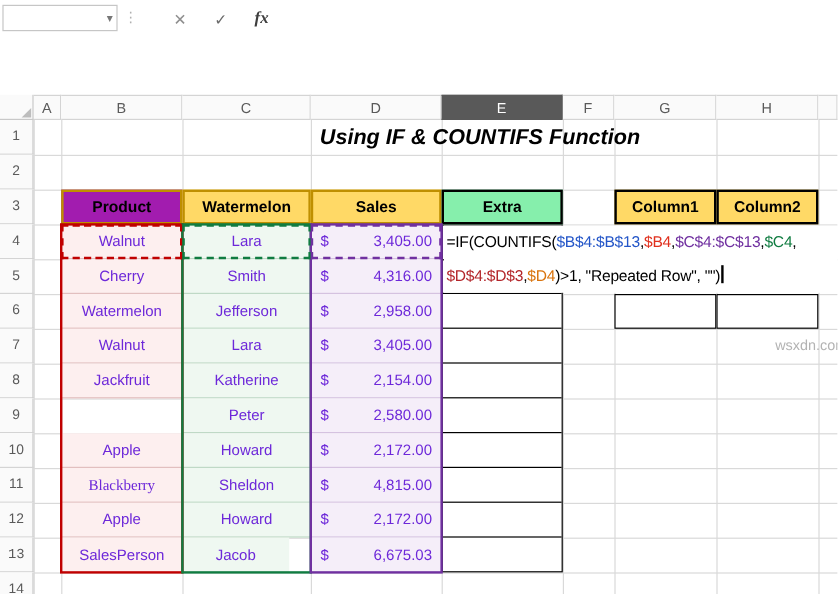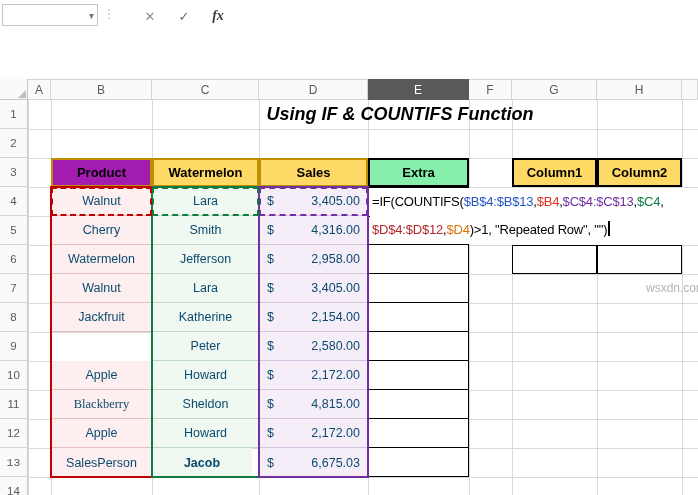--- a/index.html
+++ b/index.html
@@ -34,21 +34,21 @@
     align-items:center;justify-content:center;z-index:2}
   .corner{position:absolute;left:0;top:79px;width:28px;height:21px;background:#fafafa;
     border-right:1px solid #c8c8c8;border-bottom:1px solid #c8c8c8;z-index:3}
   .corner:after{content:"";position:absolute;right:1px;bottom:1px;width:0;height:0;
     border-left:8px solid transparent;border-bottom:8px solid #bdbdbd}
 
   
   .title{position:absolute;left:120px;top:100px;width:560px;height:29px;line-height:28px;
     text-align:center;font-weight:bold;font-style:italic;font-size:18px;color:#000;z-index:2}
   .cell{position:absolute;display:flex;align-items:center;justify-content:center;
-    font-size:12.5px;color:#0c4a6e;z-index:2}
+    font-size:12.5px;color:#6d28d9;z-index:2}
   .cell.sales{justify-content:space-between;padding:0 8px}
   .h3cell{position:absolute;top:158px;height:29px;display:flex;align-items:center;
     justify-content:center;font-weight:bold;font-size:13px;color:#000;z-index:3}
   .h3cell.orange{border:2px solid #BF8F00}
   .h3cell.black{border:2px solid #000}
   .extra-col{position:absolute;border:1px solid #000;background:#fff;z-index:2}
   .extra-cell{position:absolute;left:0;width:100%;height:29px;border-bottom:1px solid #000}
   .emptybox{position:absolute;top:245px;height:29px;background:#fff;border:1.5px solid #000;z-index:3}
   .range-outline{position:absolute;border:2px solid;z-index:4;pointer-events:none}
   .ants{position:absolute;border:2px dashed;z-index:5;pointer-events:none}
@@ -83,21 +83,21 @@
     <div class="h3cell orange" style="left: 259px; width: 109px; background: rgb(255, 217, 102); border-color: rgb(191, 143, 0);">Sales</div>
     <div class="h3cell black" style="left: 368px; width: 101px; background: #86efac;">Extra</div>
     <div class="h3cell black" style="left: 512px; width: 85px; background: rgb(255, 217, 102);">Column1</div>
     <div class="h3cell black" style="left: 597px; width: 85px; background: rgb(255, 217, 102);">Column2</div>
 
     <div class="emptybox" style="left:512px;width:85px"></div>
     <div class="emptybox" style="left:597px;width:85px"></div>
 
     <div class="overlay">
       <div class="oline" id="fline1"><span style="color: rgb(0, 0, 0);">=IF(COUNTIFS(</span><span style="color: rgb(36, 86, 200);">$B$4:$B$13</span><span style="color: rgb(0, 0, 0);">,</span><span style="color: rgb(224, 48, 30);">$B4</span><span style="color: rgb(0, 0, 0);">,</span><span style="color: rgb(112, 48, 160);">$C$4:$C$13</span><span style="color: rgb(0, 0, 0);">,</span><span style="color: rgb(16, 124, 65);">$C4</span><span style="color: rgb(0, 0, 0);">,</span></div>
-      <div class="oline" id="fline2"><span style="color: rgb(179, 38, 42);">$D$4:$D$12</span><span style="color: rgb(0, 0, 0);">,</span><span style="color: rgb(217, 115, 13);">$D4</span><span style="color: rgb(0, 0, 0);">)&gt;1, "Repeated Row", "")</span><span class="cursor"></span></div>
+      <div class="oline" id="fline2"><span style="color: rgb(179, 38, 42);">$D$4:$D$3</span><span style="color: rgb(0, 0, 0);">,</span><span style="color: rgb(217, 115, 13);">$D4</span><span style="color: rgb(0, 0, 0);">)&gt;1, "Repeated Row", "")</span><span class="cursor"></span></div>
     </div>
 
     <div class="watermark">wsxdn.com</div>
   <div class="gl" style="left: 28px; top: 100px; width: 1px; height: 395px;"></div>
       <div class="gl" style="left: 51px; top: 100px; width: 1px; height: 395px;"></div>
       <div class="gl" style="left: 152px; top: 100px; width: 1px; height: 395px;"></div>
       <div class="gl" style="left: 259px; top: 100px; width: 1px; height: 395px;"></div>
       <div class="gl" style="left: 368px; top: 100px; width: 1px; height: 395px;"></div>
       <div class="gl" style="left: 469px; top: 100px; width: 1px; height: 395px;"></div>
       <div class="gl" style="left: 512px; top: 100px; width: 1px; height: 395px;"></div>
@@ -187,21 +187,21 @@
         <div>$</div>
         <div>4,815.00</div>
       </div>
       <div class="cell" style="left: 51px; top: 419px; width: 101px; height: 29px; background: rgb(253, 239, 239); border-bottom: 1px solid rgb(226, 191, 191);">Apple</div>
       <div class="cell" style="left: 152px; top: 419px; width: 107px; height: 29px; background: rgb(239, 248, 241); border-bottom: 1px solid rgb(191, 217, 198);">Howard</div>
       <div class="cell sales" style="left: 259px; top: 419px; width: 109px; height: 29px; background: rgb(245, 238, 249); border-bottom: 1px solid rgb(213, 194, 224);">
         <div>$</div>
         <div>2,172.00</div>
       </div>
       <div class="cell" style="left: 51px; top: 448px; width: 101px; height: 29px; background: rgb(253, 239, 239); border-bottom: none;">SalesPerson</div>
-      <div class="cell" style="left: 152px; top: 448px; width: 100px; height: 29px; background: rgb(239, 248, 241); border-bottom: none; font-weight: bold;">Jacob</div>
+      <div class="cell" style="left: 152px; top: 448px; width: 89px; height: 29px; background: rgb(239, 248, 241); border-bottom: none;">Jacob</div>
       <div class="cell sales" style="left: 259px; top: 448px; width: 109px; height: 29px; background: rgb(245, 238, 249); border-bottom: none;">
         <div>$</div>
         <div>6,675.03</div>
       </div>
       <div class="extra-col" style="left: 368px; top: 187px; width: 101px; height: 290px;">
         <div class="extra-cell" style="top: 0px; border-bottom: 1px solid rgb(0, 0, 0);"></div>
         <div class="extra-cell" style="top: 28px; border-bottom: 1px solid rgb(0, 0, 0);"></div>
         <div class="extra-cell" style="top: 57px; border-bottom: 1px solid rgb(0, 0, 0);"></div>
         <div class="extra-cell" style="top: 86px; border-bottom: 1px solid rgb(0, 0, 0);"></div>
         <div class="extra-cell" style="top: 115px; border-bottom: 1px solid rgb(0, 0, 0);"></div>

